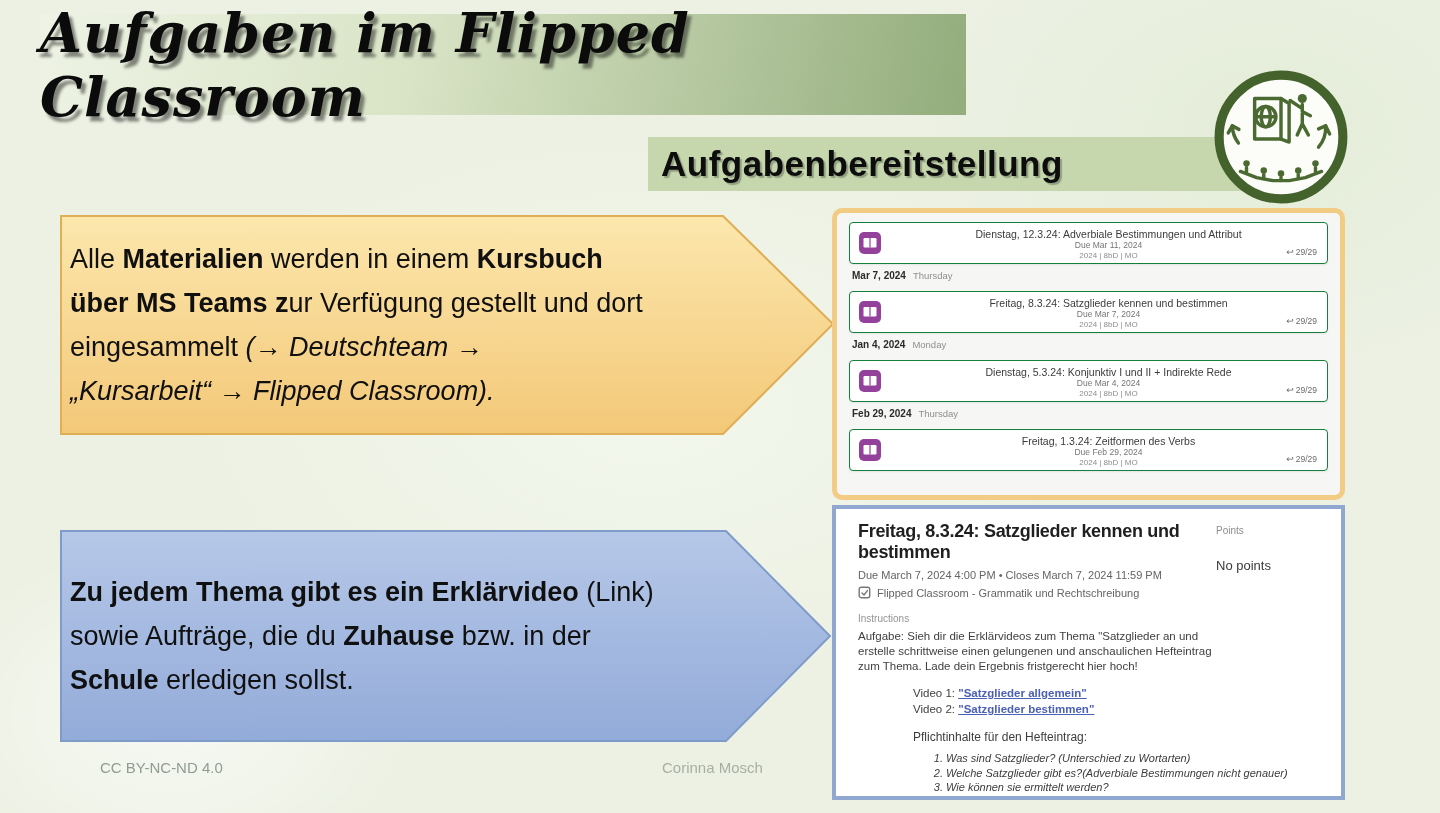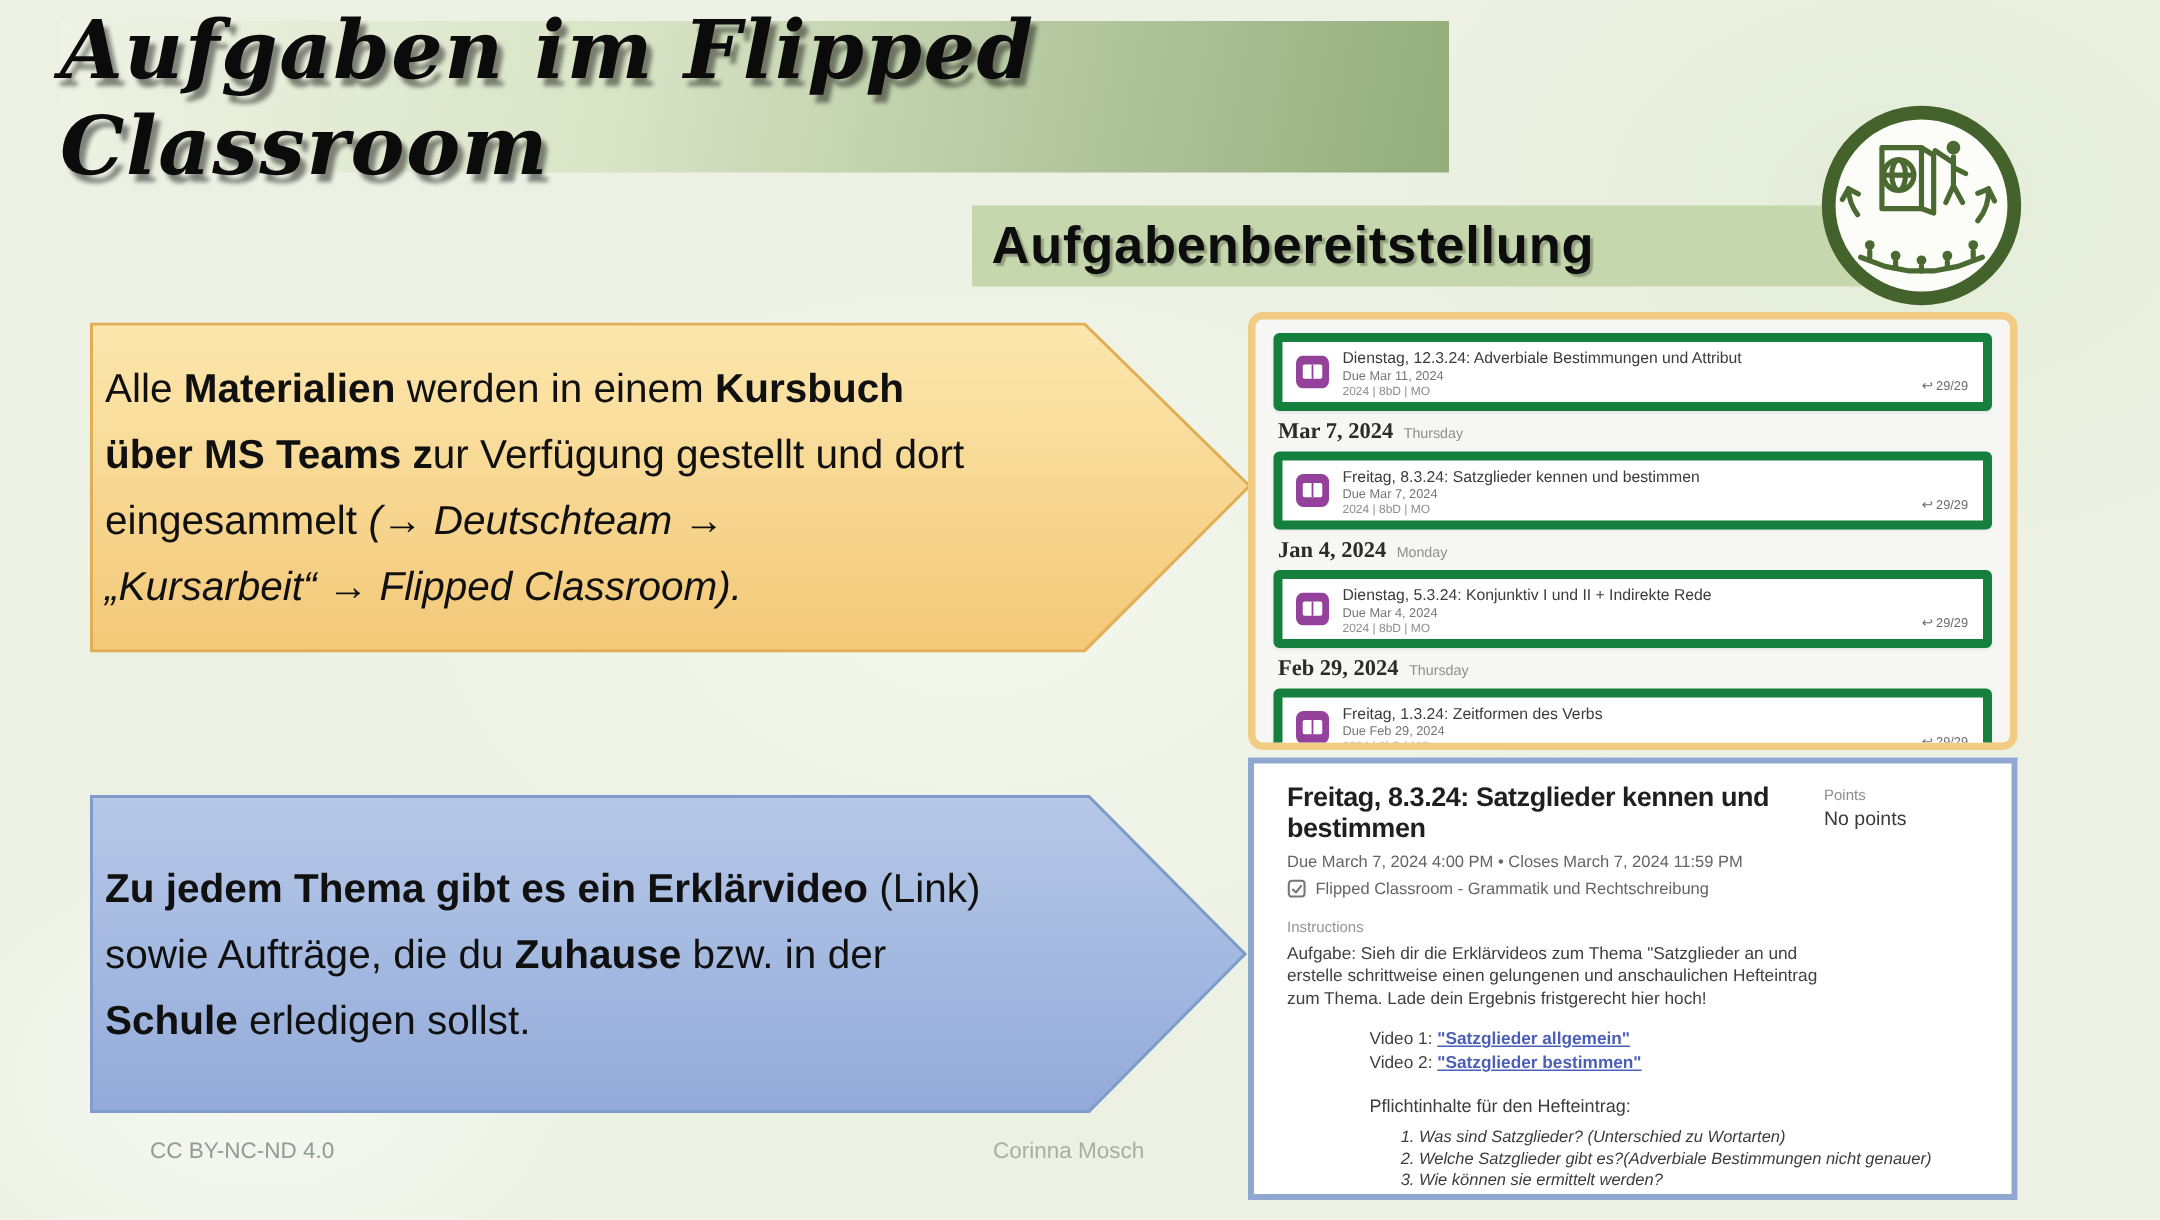--- a/index.html
+++ b/index.html
@@ -28,39 +28,39 @@
   .callout svg.shape{position:absolute;left:0;top:0;}
   .callout .txt{position:absolute;left:10px;top:0;height:100%;display:flex;flex-direction:column;
     justify-content:center;font-size:27px;line-height:44px;color:#101010;white-space:nowrap;}
   .callout .txt i{font-style:italic;}
   .callout .txt b{font-weight:700;}
   .co-orange{left:60px;top:215px;width:775px;height:220px;}
   .co-blue{left:60px;top:530px;width:690px;height:212px;}
   
   .teams-panel{position:absolute;left:832px;top:208px;width:513px;height:292px;box-sizing:border-box;
     border:5px solid #f2cc84;border-radius:10px;background:#f6f6f4;padding:9px 12px;overflow:hidden;}
-  .a-card{position:relative;height:40px;background:#fff;border:6px solid #15803d;border-radius:4px;
-    box-shadow:0 1px 2px rgba(0,0,0,.07);margin-bottom:6px;}
+  .a-card{position:relative;height:40px;background:#fff;border:1px solid #15803d;border-radius:4px;
+    box-shadow:0 1px 2px rgba(0,0,0,.07);margin-bottom:6px;text-align:center;}
   .a-icon{position:absolute;left:9px;top:9px;width:22px;height:22px;}
   .a-text{margin-left:40px;padding-top:5px;}
   .a-title{font-size:10.5px;color:#3b3b3b;line-height:12px;white-space:nowrap;overflow:hidden;}
   .a-due{font-size:8.5px;color:#757575;line-height:11px;}
   .a-course{font-size:8px;color:#8d8d8d;line-height:10px;}
   .a-count{position:absolute;right:10px;bottom:6px;font-size:8.5px;color:#6b6b6b;}
   .a-count .g{font-size:9px;margin-right:2px;}
   .g-header{height:14px;margin:4px 0 7px 3px;display:flex;align-items:baseline;}
-  .g-date{font-size:15px;font-weight:700;color:#2b2b2b;font-family:Liberation Serif, serif;}
+  .g-date{font-size:10px;font-weight:700;color:#2b2b2b;}
   .g-day{font-size:9.5px;color:#8f8f8f;margin-left:7px;}
   
   .detail-panel{position:absolute;left:832px;top:505px;width:513px;height:295px;box-sizing:border-box;
     border:4px solid #90a7d2;background:#fff;padding:12px 16px 8px 22px;overflow:hidden;}
   .d-title{width:352px;font-size:18px;font-weight:700;color:#1f1f1f;line-height:21px;letter-spacing:-.3px;}
   .d-points{position:absolute;left:380px;top:16px;}
   .d-points .lab{font-size:10px;color:#8d8d8d;}
-  .d-points .val{font-size:13px;color:#3a3a3a;margin-top:2px;}
+  .d-points .val{font-size:13px;color:#3a3a3a;margin-top:22px;}
   .d-due{margin-top:6px;font-size:11px;color:#646464;}
   .d-cat{margin-top:5px;font-size:11px;color:#646464;display:flex;align-items:center;gap:6px;text-align:center;}
   .d-instr-lab{margin-top:14px;font-size:10px;color:#949494;}
   .d-instr{margin-top:5px;width:378px;font-size:11.5px;color:#3f3f3f;line-height:15px;}
   .d-videos{margin-top:11px;margin-left:55px;}
   .d-vline{font-size:11.5px;color:#3f3f3f;line-height:16px;}
   .d-vline a{font-weight:700;color:#4a5fb5;text-decoration:underline;}
   .d-req-h{margin-top:13px;margin-left:55px;font-size:12px;color:#3c3c3c;}
   .d-req-list{margin:7px 0 16px 72px;padding-left:16px;font-style:italic;font-size:11px;color:#3c3c3c;line-height:14.5px;}
   .d-req-list li{margin:0;}

